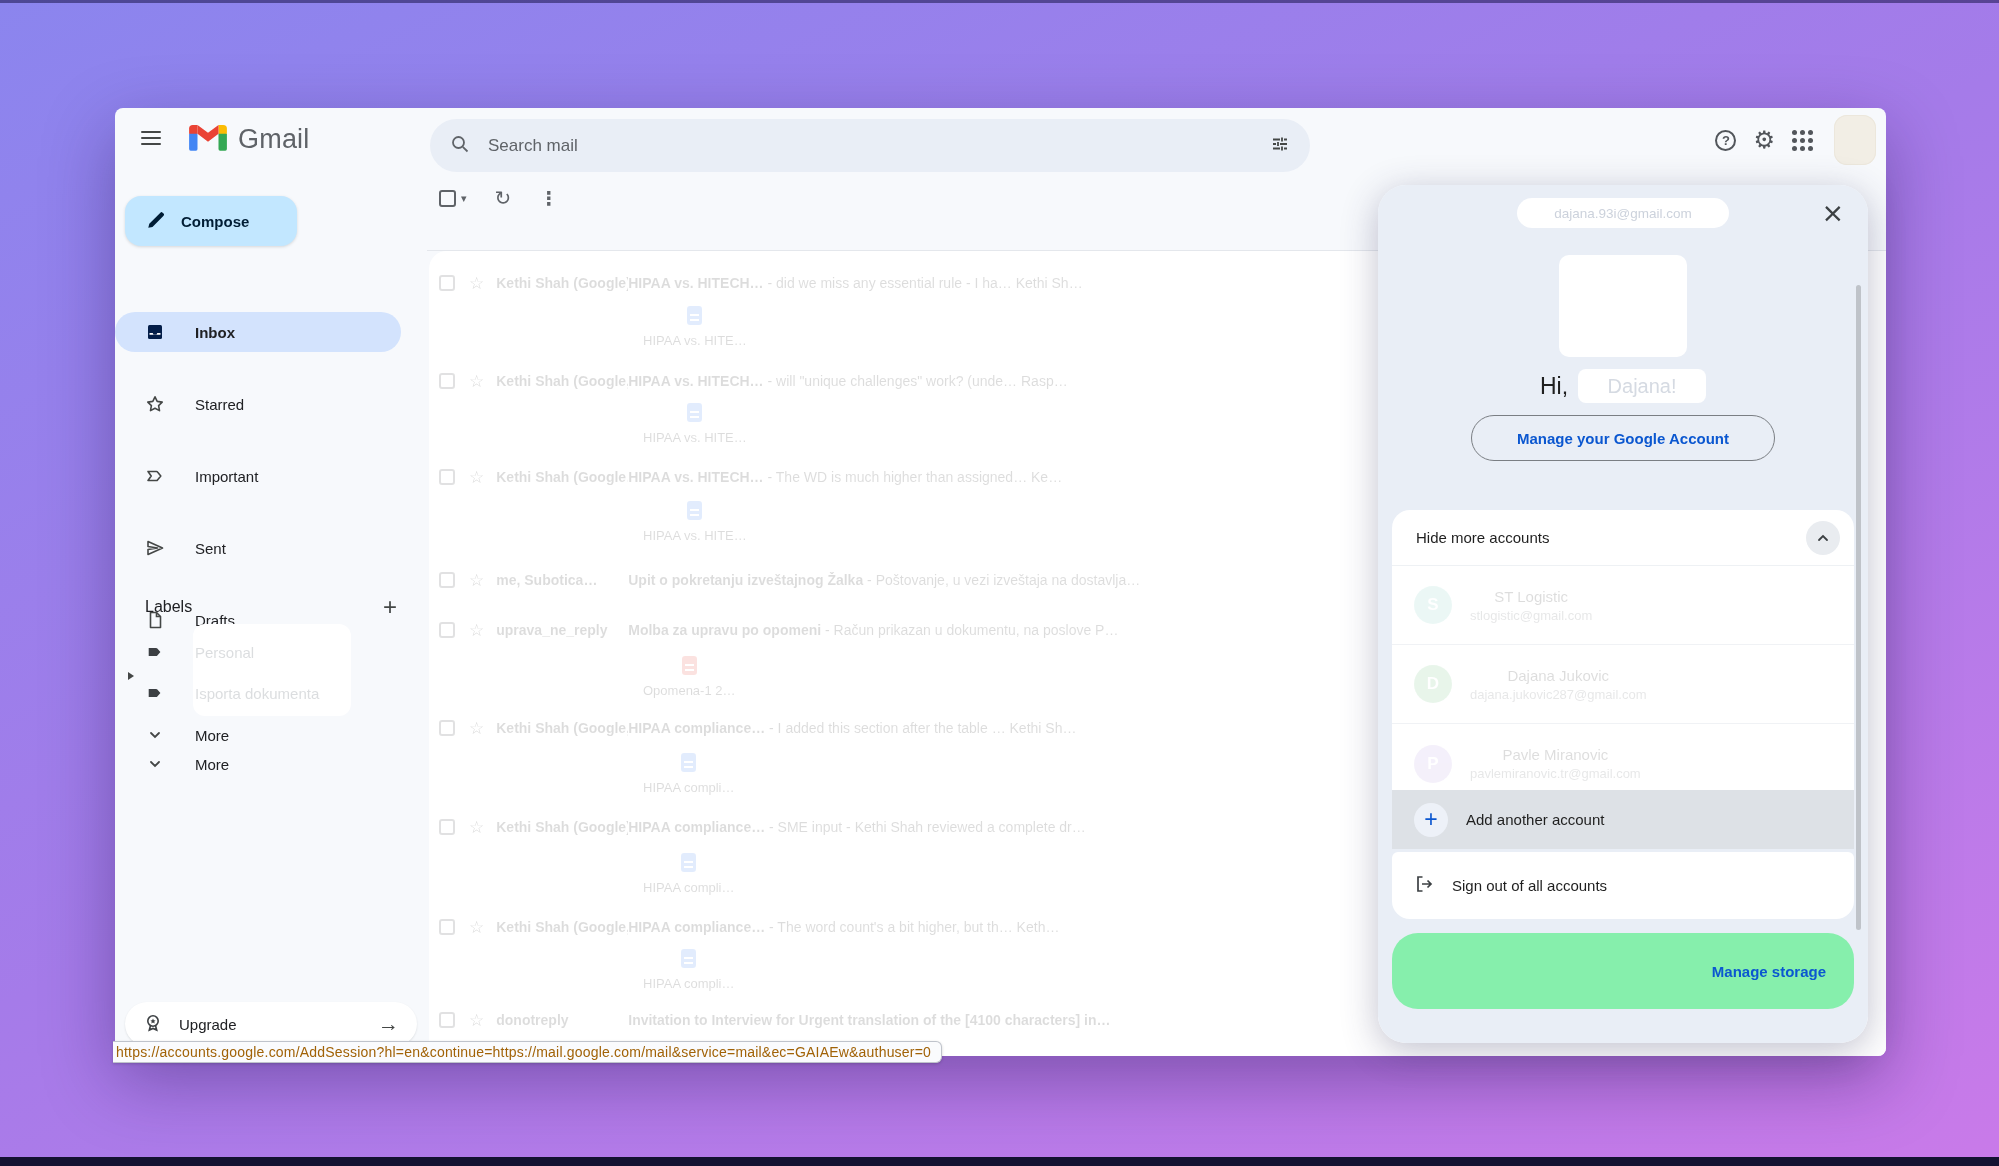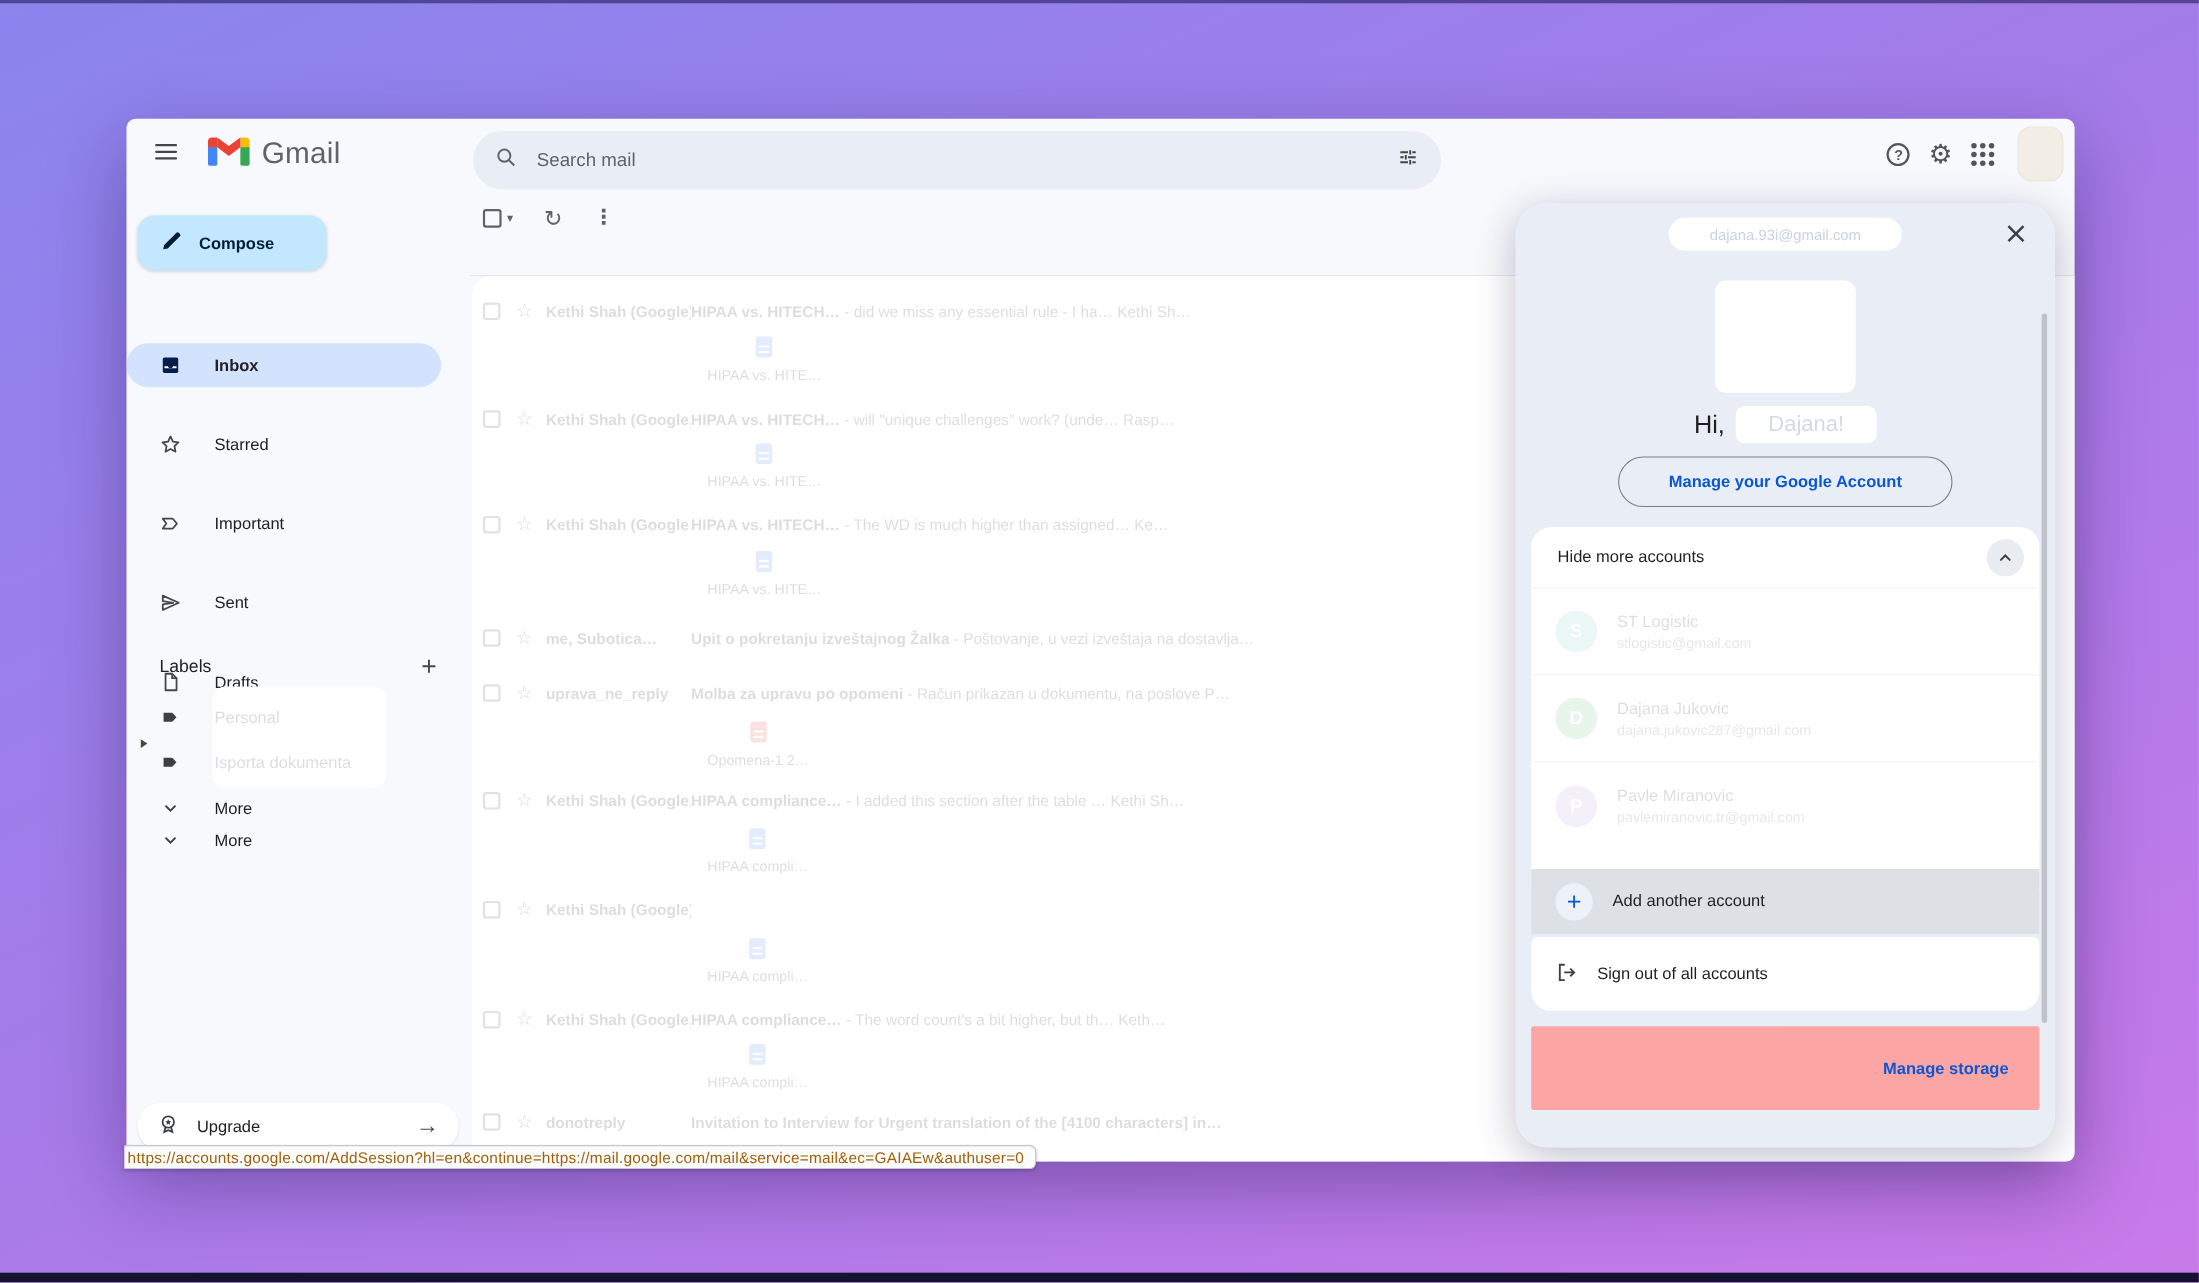--- a/index.html
+++ b/index.html
@@ -91,38 +91,38 @@
   .p-close{position:absolute;top:14px;right:24px;font-size:27px;color:#3c4043;line-height:1;cursor:pointer;font-family:"DejaVu Sans",sans-serif;}
   .p-scroll{position:absolute;right:7px;top:100px;width:5px;height:645px;background:#bfc3c9;border-radius:3px;cursor:pointer;}
   .p-avatar{position:absolute;top:70px;left:50%;transform:translateX(-50%);width:128px;height:102px;background:#fff;border-radius:10px;}
   .p-hi{position:absolute;top:184px;width:100%;display:flex;justify-content:center;align-items:center;gap:10px;
         font-size:23px;color:#1f1f1f;}
   .p-name{width:128px;height:34px;background:#fff;border-radius:8px;display:flex;align-items:center;
           justify-content:center;font-size:20px;color:#d5dae2;}
   .p-manage{position:absolute;top:230px;left:50%;transform:translateX(-50%);width:304px;height:46px;
             border:1px solid #7a7e83;border-radius:23px;display:flex;align-items:center;justify-content:center;
             font-size:15px;font-weight:600;color:#0b57d0;background:transparent;cursor:pointer;}
-  .card1{position:absolute;left:14px;right:14px;top:294px;height:332px;background:#fff;border-radius:18px 18px 0 0;overflow:hidden;}
+  .card1{position:absolute;left:14px;right:14px;top:325px;height:332px;background:#fff;border-radius:18px 18px 0 0;overflow:hidden;text-align:center;}
   .hide-row{height:56px;display:flex;align-items:center;justify-content:space-between;padding:0 14px 0 24px;
             font-size:15px;color:#1f1f1f;border-bottom:1px solid #eef1f4;cursor:pointer;}
   .chev-circle{width:34px;height:34px;border-radius:50%;background:#e9ecf0;display:flex;align-items:center;justify-content:center;}
   .acc-row{position:relative;height:79px;border-bottom:1px solid #f0f2f5;cursor:pointer;}
   .acc-in{display:flex;align-items:center;height:100%;padding-left:22px;gap:18px;opacity:.15;filter:blur(.4px);}
   .acc-av{width:38px;height:38px;border-radius:50%;display:flex;align-items:center;justify-content:center;
           color:#fff;font-size:17px;font-weight:700;flex:none;}
   .av0{background:#7ccfc0;} .av1{background:#6abf7b;} .av2{background:#b79de0;}
   .acc-name{font-size:15px;color:#1f1f1f;} .acc-mail{font-size:13px;color:#5f6368;margin-top:3px;}
   .acc-redact{position:absolute;top:2px;bottom:2px;left:57%;right:-1px;background:#fff;border-radius:8px;}
   .add-row{position:absolute;left:14px;right:14px;top:605px;height:59px;background:#dde1e6;display:flex;
            align-items:center;padding-left:22px;gap:18px;font-size:15px;color:#1f1f1f;cursor:pointer;}
   .plus-circle{width:34px;height:34px;border-radius:50%;background:#edf1f8;color:#0b57d0;font-size:23px;
            display:flex;align-items:center;justify-content:center;font-weight:500;line-height:1;flex:none;}
   .signout{position:absolute;left:14px;right:14px;top:667px;height:67px;background:#fff;border-radius:6px 6px 18px 18px;
            display:flex;align-items:center;padding-left:22px;gap:18px;font-size:15px;color:#1f1f1f;cursor:pointer;}
-  .storage{position:absolute;left:14px;right:14px;top:748px;height:76px;background:#fca5a5;border-radius:2px;
+  .storage{position:absolute;left:14px;right:14px;top:748px;height:76px;background:#86efac;border-radius:26px;
            display:flex;align-items:center;justify-content:flex-end;padding-right:28px;font-size:15px;
            font-weight:600;color:#0b57d0;}
   .storage span{cursor:pointer;}
 
   
   .statusbar{position:absolute;left:113px;top:1041px;height:22px;background:#fafbfd;border:1px solid #bfc3cb;
              border-left:none;border-radius:0 6px 6px 0;display:flex;align-items:center;
              padding:0 10px 0 3px;font-size:14px;font-weight:500;color:#a16207;letter-spacing:.2px;
              white-space:nowrap;box-shadow:0 1px 3px rgba(0,0,0,.18);}
 </style>
@@ -372,20 +372,21 @@
       </div>
       <div class="chip faint" style="top:502px">
           <span class="chip-ic"></span>
           <span>HIPAA compli…</span>
         </div>
 
       <div class="mail-row faint" style="top:556px">
         <span class="mcb"></span>
         <span class="mstar">☆</span>
         <span class="msender">Kethi Shah (Google)</span>
+        <span class="mline"><b>HIPAA compliance…</b> <span>- SME input - Kethi Shah reviewed a complete dr…</span></span>
       </div>
       <div class="chip faint" style="top:602px">
           <span class="chip-ic"></span>
           <span>HIPAA compli…</span>
         </div>
 
       <div class="mail-row faint" style="top:656px">
         <span class="mcb"></span>
         <span class="mstar">☆</span>
         <span class="msender">Kethi Shah (Google,</span>

